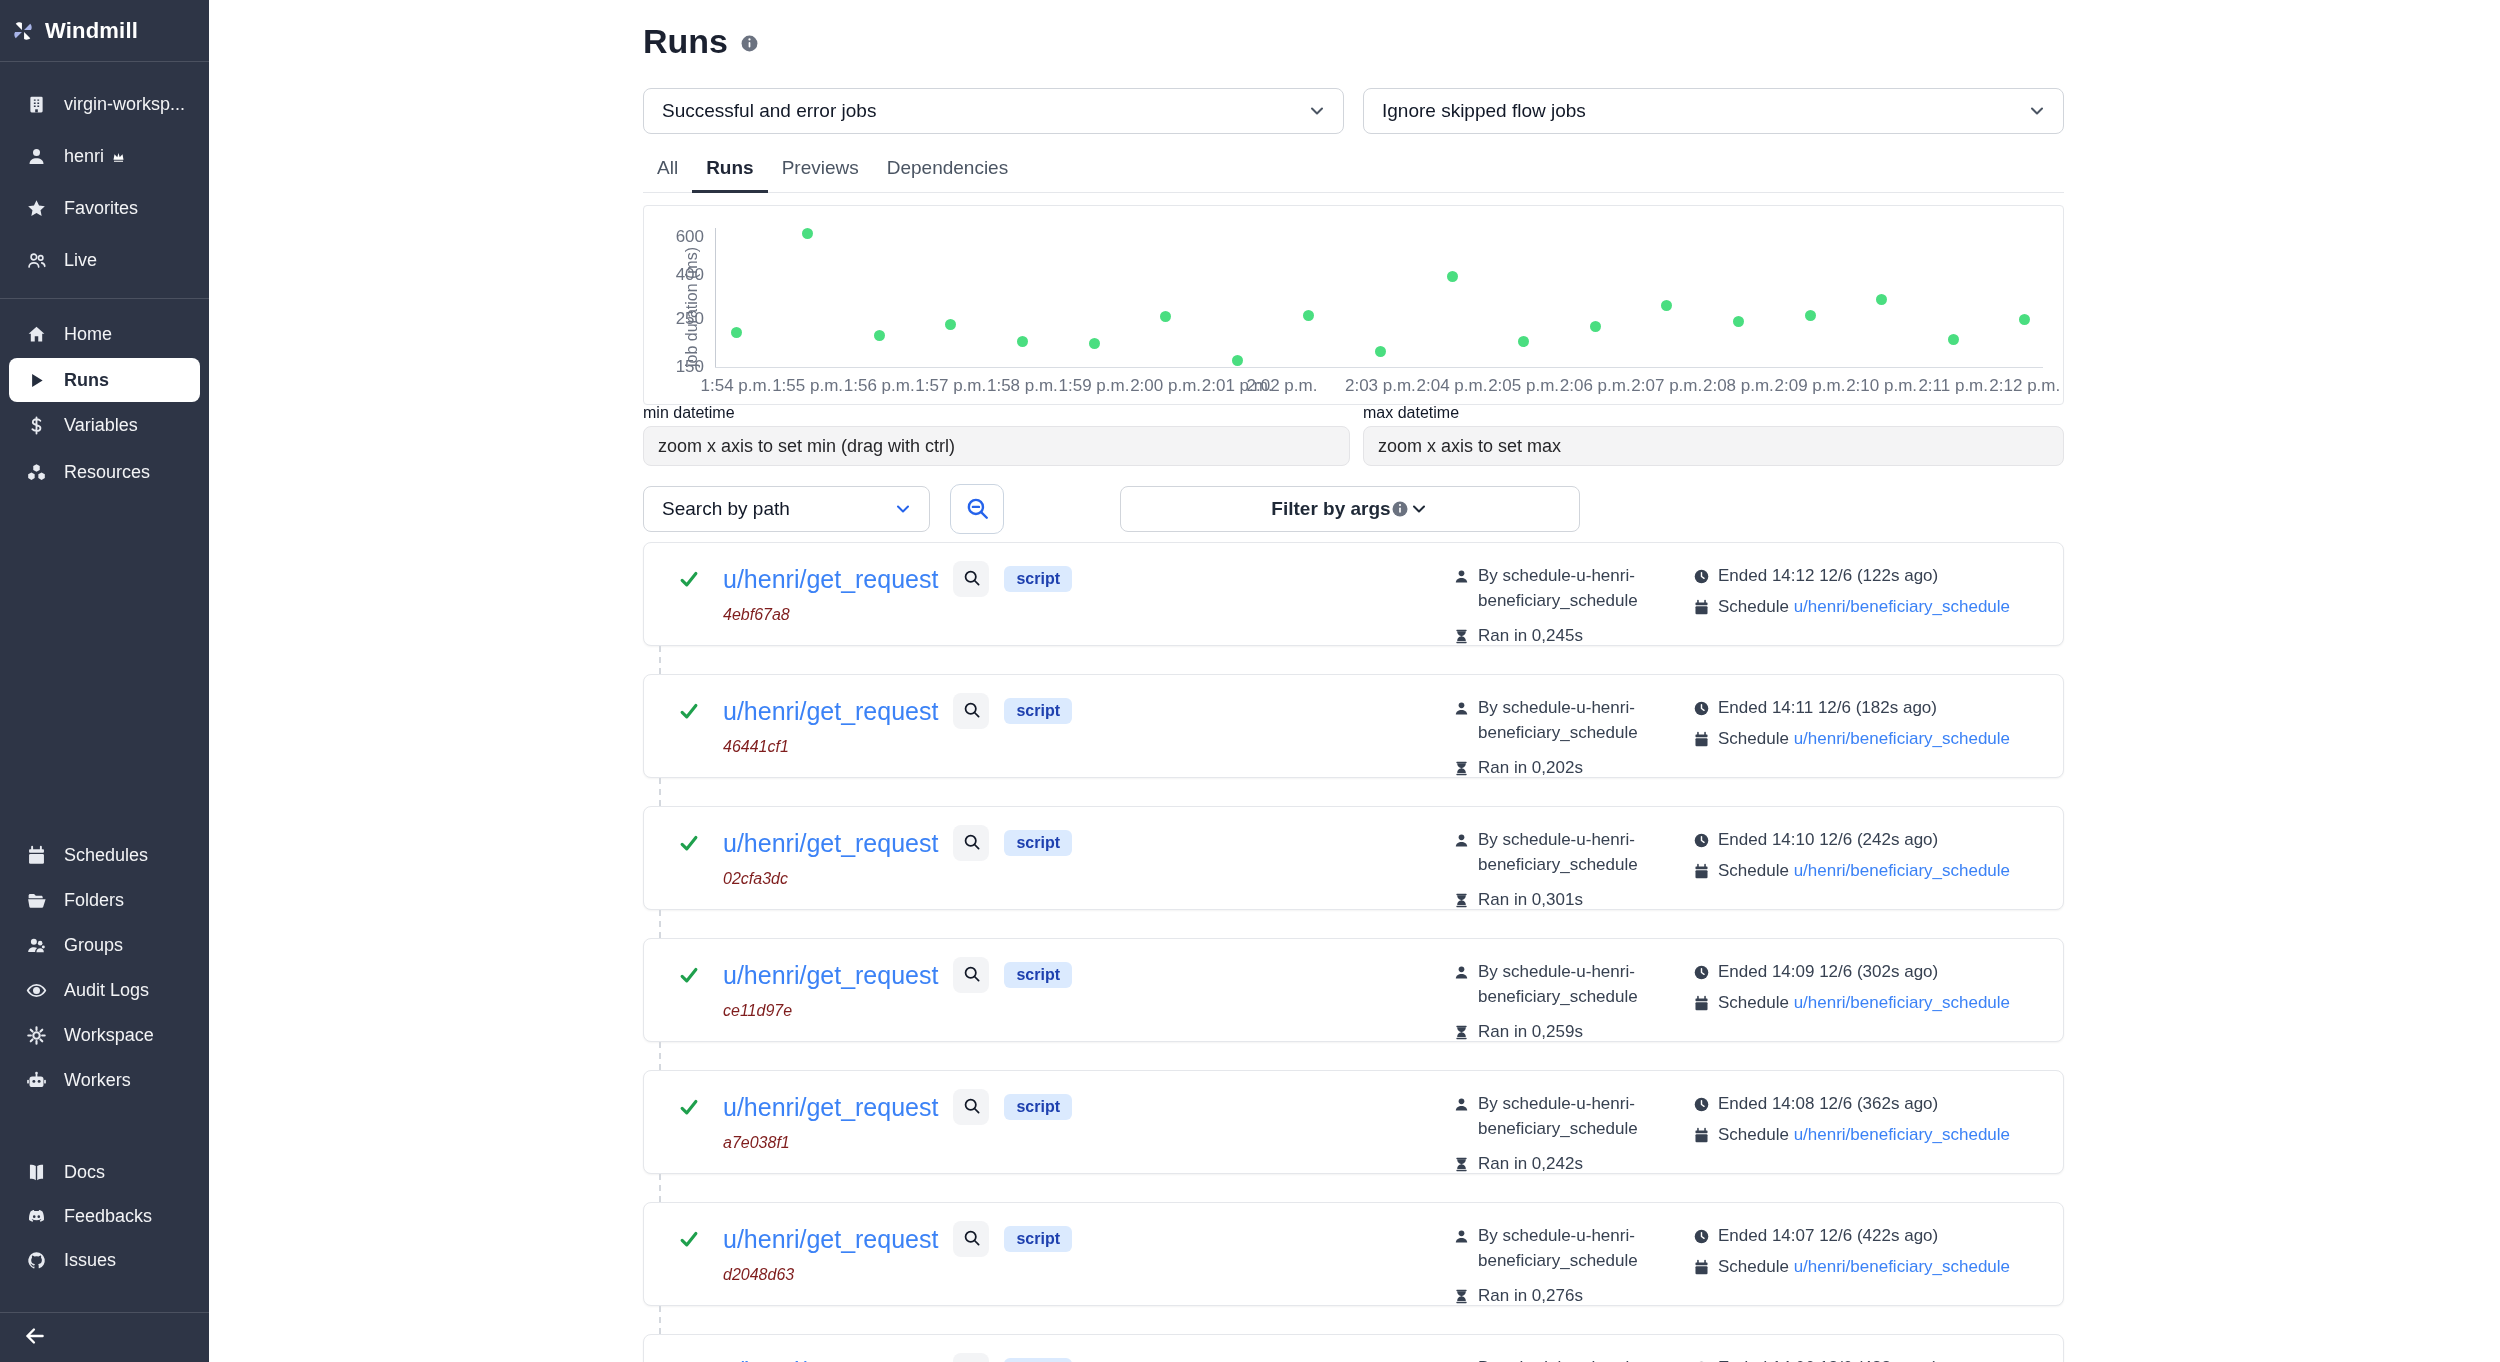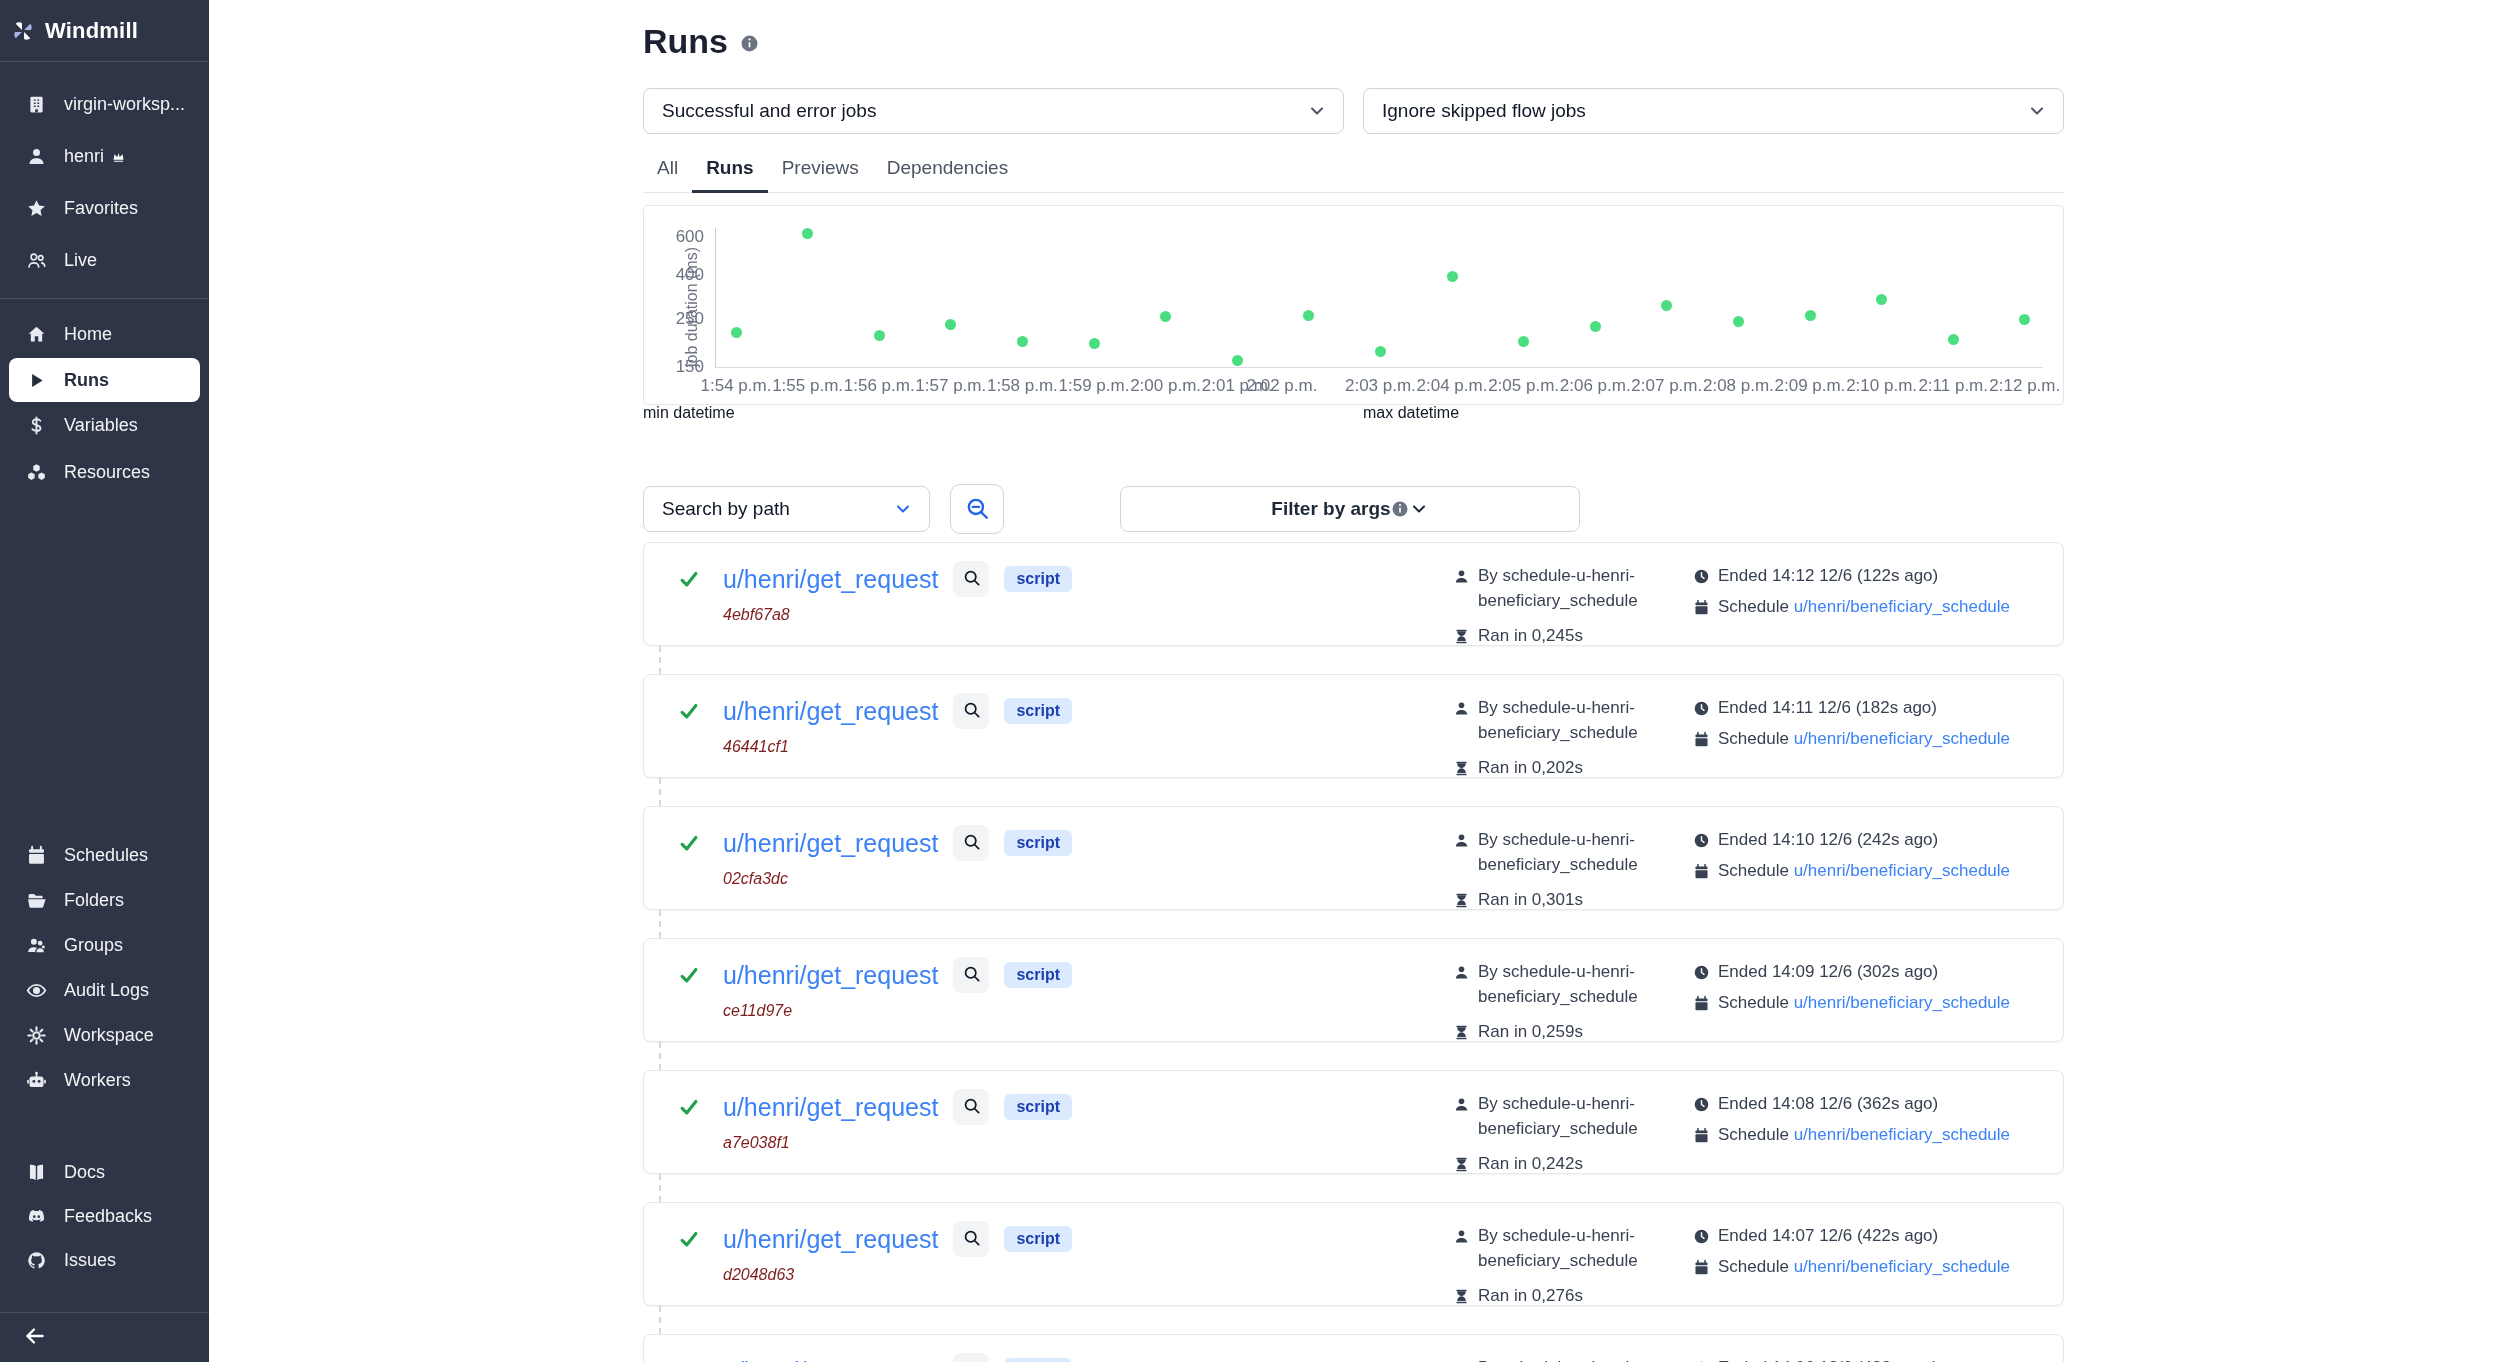--- a/index.html
+++ b/index.html
@@ -388,21 +388,23 @@
           <div class="dot" style="background: rgb(74, 222, 128); left: 1232.1px; top: 88.0321px;"></div>
           <div class="x-tick" style="left: 1192.6px;">2:10 p.m.</div>
           <div class="dot" style="background: rgb(74, 222, 128); left: 1303.7px; top: 127.589px;"></div>
           <div class="x-tick" style="left: 1264.2px;">2:11 p.m.</div>
           <div class="dot" style="background: rgb(74, 222, 128); left: 1375.3px; top: 108.35px;"></div>
           <div class="x-tick" style="left: 1335.8px;">2:12 p.m.</div>
         </div>
     </div>
 
     <label class="dt-label" style="left:0;">min datetime</label>
+    <input class="dt-input" style="left: 0px; width: 707px;" placeholder="zoom x axis to set min (drag with ctrl)">
     <label class="dt-label" style="left:720px;">max datetime</label>
+    <input class="dt-input" style="left: 720px; width: 701px;" placeholder="zoom x axis to set max">
 
     <div class="search-row">
       <div class="fake-select sel-path">
         <span>Search by path</span>
         <span class="chev"><svg viewBox="0 0 24 24" fill="none" stroke="currentColor" stroke-width="2.4" stroke-linecap="round" stroke-linejoin="round">
               <path d="M6 9l6 6 6-6"></path>
             </svg></span>
       </div>
       <button class="zoom-btn">
         <span><svg viewBox="0 0 24 24" fill="none" stroke="currentColor" stroke-width="2.2">

